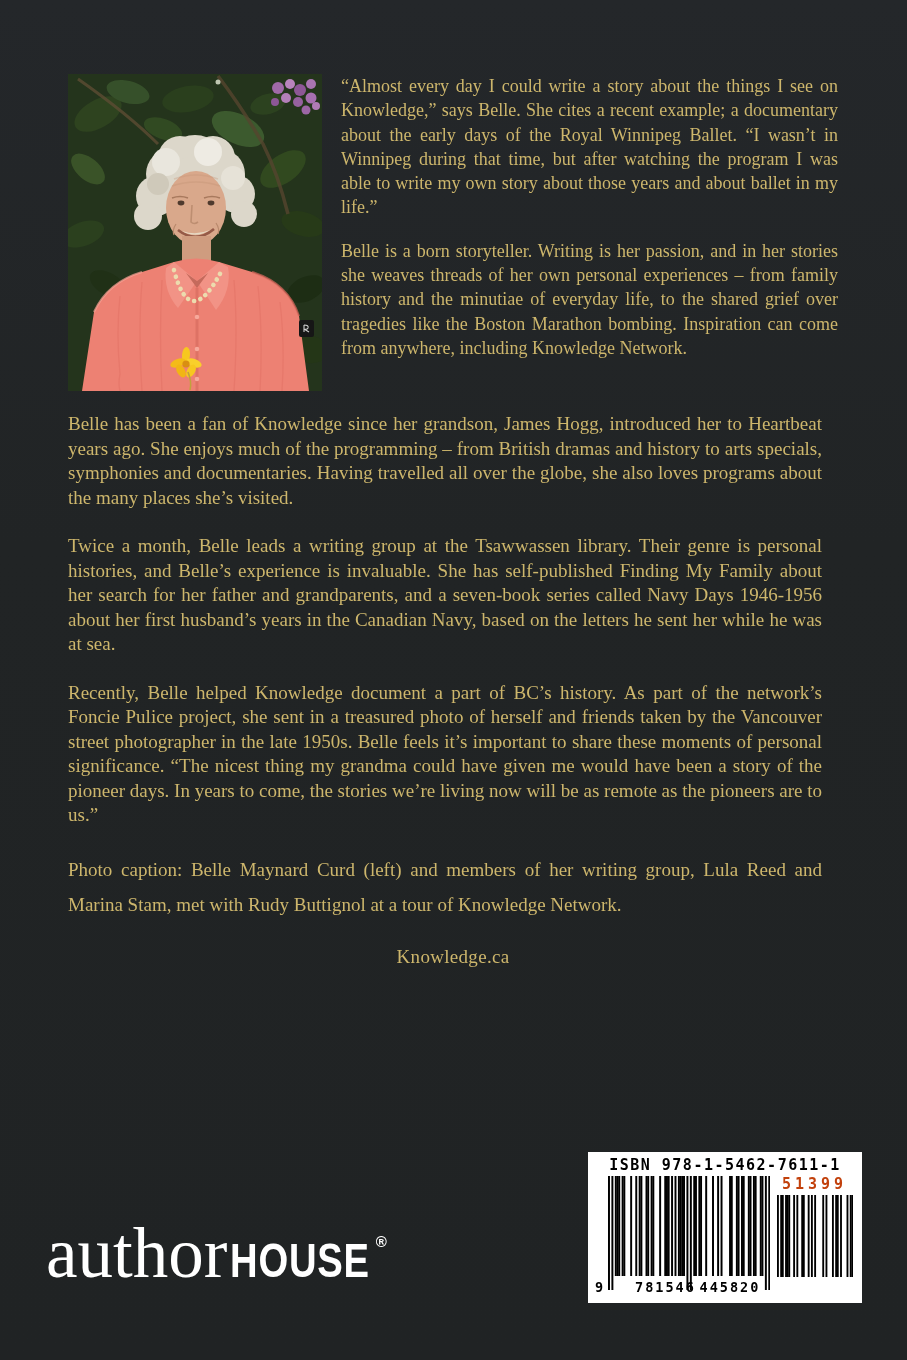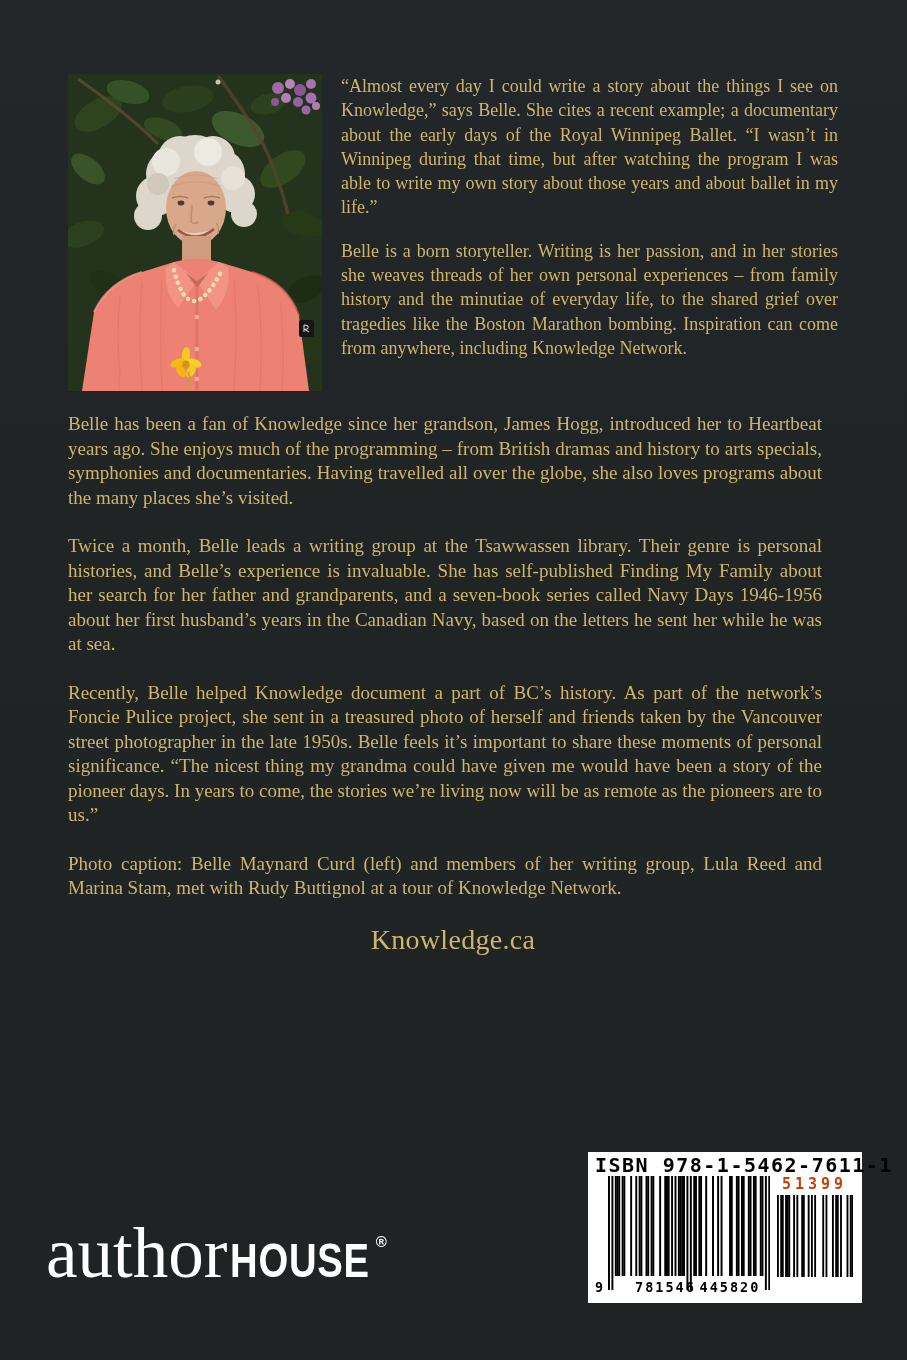--- a/index.html
+++ b/index.html
@@ -14,43 +14,43 @@
   .content{
     position:absolute;left:68px;top:74px;width:770px;
   }
   .top-row{display:flex;gap:19px;min-height:317px;margin-bottom:21px;}
   .photo-frame{width:254px;height:317px;flex:none;overflow:hidden;}
   .intro-col{flex:1;font-size:18px;line-height:24.3px;text-align:justify;}
   .intro-col p{margin:0;}
   .intro-col p + p{margin-top:19px;}
   .body-col{font-size:19px;line-height:24.5px;text-align:justify;}
   .body-col p{margin:0 16px 24px 0;}
-  .caption{font-size:19px;line-height:24px;text-align:justify;margin:0 0 0 0;}
-  .website{margin-top:24px;text-align:center;font-size:28px;letter-spacing:.3px;}
+  .caption{font-size:19px;line-height:35px;text-align:justify;margin:0 0 0 0;}
+  .website{margin-top:24px;text-align:center;font-size:19px;letter-spacing:.3px;}
 
   
   .logo{
     position:absolute;left:46px;top:1213px;
     color:var(--logo,#fff);display:flex;align-items:baseline;white-space:nowrap;
   }
   .logo-author{font-family:Liberation Serif, serif;font-weight:400;font-size:71px;letter-spacing:0;}
   .logo-house{
     font-family:"Liberation Sans",sans-serif;font-weight:700;font-size:49px;
     display:inline-block;transform:scaleX(.78);transform-origin:0 78%;
     letter-spacing:1px;margin-left:3px;margin-right:-38px;
   }
   .logo-reg{font-family:"Liberation Sans",sans-serif;font-weight:700;font-size:15px;position:relative;top:-30px;margin-left:4px;}
 
   
   .barcode-box{
     position:absolute;left:588px;top:1152px;width:274px;height:151px;
     background:var(--barcode-bg,#fff);box-sizing:border-box;padding:5px 7px 4px 7px;
   }
   .isbn-line{
-    font-family:"DejaVu Sans Mono",monospace;font-weight:700;font-size:20px;
+    font-family:"DejaVu Sans Mono",monospace;font-weight:700;font-size:15px;
     color:#000;text-align:center;letter-spacing:1.5px;white-space:nowrap;line-height:17px;
   }
   .bc-row{display:flex;margin-top:2px;}
   .bc-main{position:relative;width:176px;height:119px;flex:none;}
   .bc-main svg{position:absolute;left:13px;top:0;}
   .bc-digit-9,.bc-group{
     position:absolute;bottom:1px;font-family:"DejaVu Sans Mono",monospace;
     font-weight:700;font-size:13.5px;color:#000;line-height:14px;
   }
   .bc-digit-9{left:0;}

